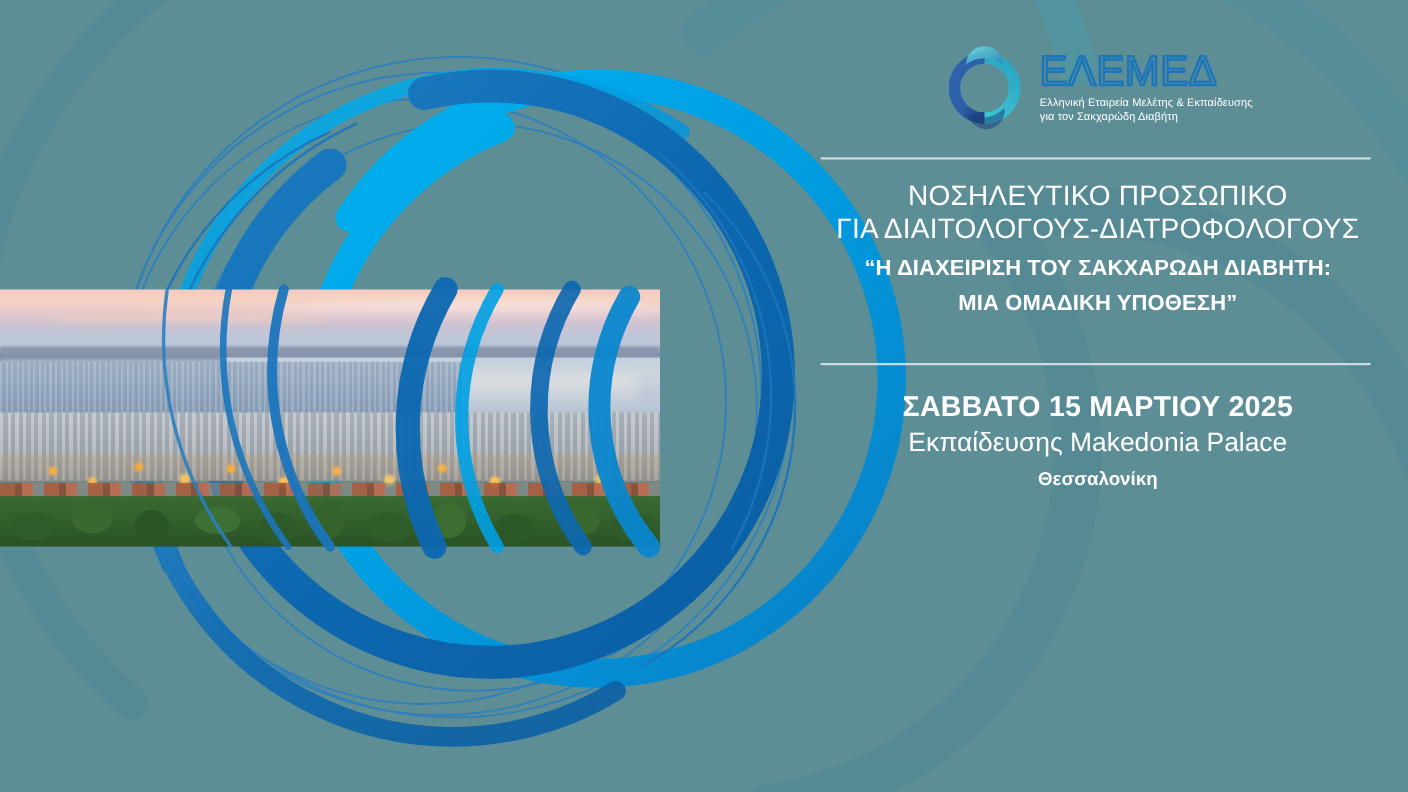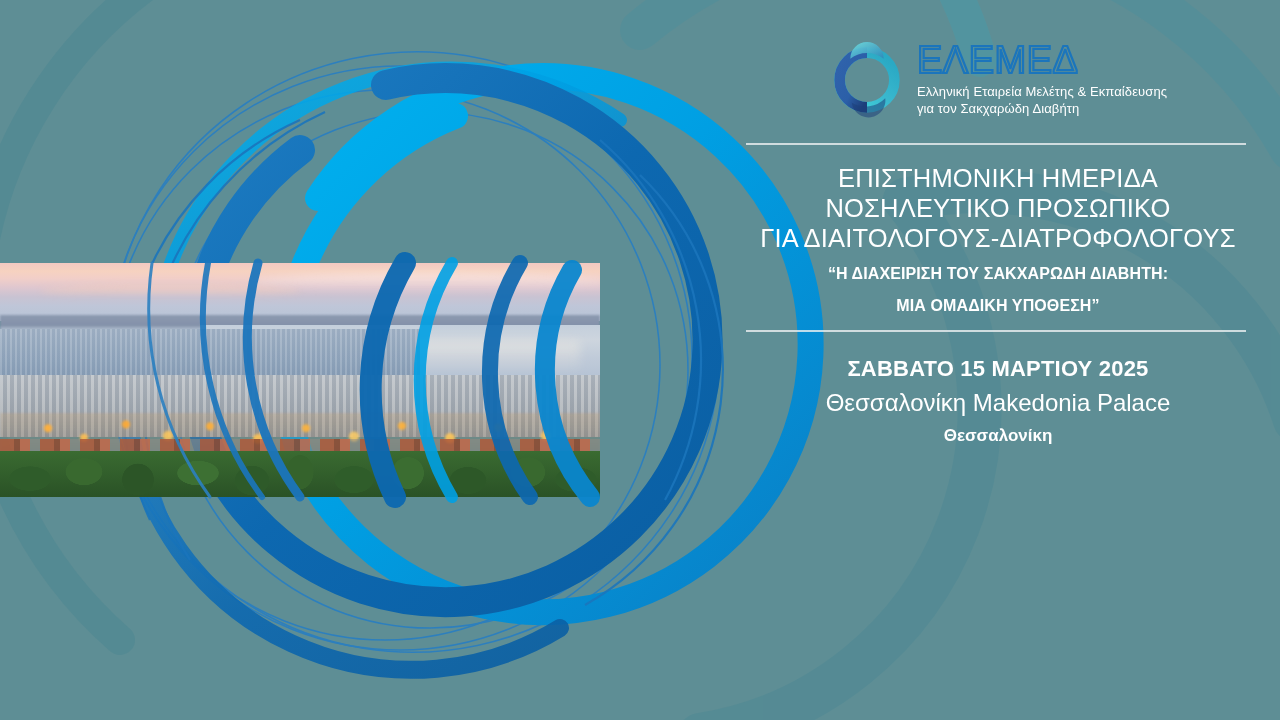--- a/index.html
+++ b/index.html
@@ -168,21 +168,21 @@
     align-items: center;
     justify-content: center;
     gap: 12px;
   }
   .logo-mark { width: 76px; height: 76px; flex: 0 0 auto; }
   .logo-words { text-align: left; }
   .logo-wordmark { display: block; line-height: 1; }
   .logo-sub {
     display: block;
     color: #ffffff;
-    font-size: 13px;
+    font-size: 10px;
     line-height: 1.28;
     letter-spacing: .1px;
     margin-top: 3px;
     white-space: pre-line;
   }
 
   .divider {
     position: absolute;
     left: 8px;
     width: 500px;
@@ -201,35 +201,35 @@
   .headline .ln {
     display: block;
     font-size: 25.5px;
     line-height: 30px;
     font-weight: 400;
     letter-spacing: .2px;
     white-space: nowrap;
   }
   .headline .ln.bold {
     font-weight: 700;
-    font-size: 16px;
+    font-size: 20px;
     line-height: 32px;
     letter-spacing: .1px;
   }
   .headline .spacer { display: block; height: 5px; }
 
   .eventinfo {
     position: absolute;
     left: 0;
     width: 520px;
     top: 352px;
   }
   .eventinfo .date {
     display: block;
-    font-size: 22px;
+    font-size: 26px;
     line-height: 34px;
     font-weight: 700;
     letter-spacing: .2px;
   }
   .eventinfo .venue {
     display: block;
     font-size: 24px;
     line-height: 33px;
     font-weight: 400;
   }
@@ -370,30 +370,29 @@
           <text x="0" y="30" font-family="Liberation Sans, sans-serif" font-size="38" letter-spacing="0.5" fill="none" stroke="#1b75bc" stroke-width="2.2">ΕΛΕΜΕΔ</text>
         </svg>
         <span class="logo-sub">Ελληνική Εταιρεία Μελέτης &amp; Εκπαίδευσης
 για τον Σακχαρώδη Διαβήτη</span>
       </div>
     </div>
 
     <div class="divider divider-top"></div>
 
     <div class="headline">
-      <span class="ln">ΕΠΙΣΤΗΜΟΝΙΚΗ ΗΜΕΡΙΔΑ</span>
       <span class="ln">ΝΟΣΗΛΕΥΤΙΚΟ ΠΡΟΣΩΠΙΚΟ</span>
       <span class="ln">ΓΙΑ ΔΙΑΙΤΟΛΟΓΟΥΣ-ΔΙΑΤΡΟΦΟΛΟΓΟΥΣ</span>
       <span class="spacer"></span>
       <span class="ln bold">“Η ΔΙΑΧΕΙΡΙΣΗ ΤΟΥ ΣΑΚΧΑΡΩΔΗ ΔΙΑΒΗΤΗ:</span>
       <span class="ln bold">ΜΙΑ ΟΜΑΔΙΚΗ ΥΠΟΘΕΣΗ”</span>
     </div>
 
     <div class="divider divider-bottom"></div>
 
     <div class="eventinfo">
       <span class="date">ΣΑΒΒΑΤΟ 15 ΜΑΡΤΙΟΥ 2025</span>
-      <span class="venue">Θεσσαλονίκη Makedonia Palace</span>
+      <span class="venue">Εκπαίδευσης Makedonia Palace</span>
       <span class="city">Θεσσαλονίκη</span>
     </div>
 
   </div>
 </div>
 
 </body></html>

